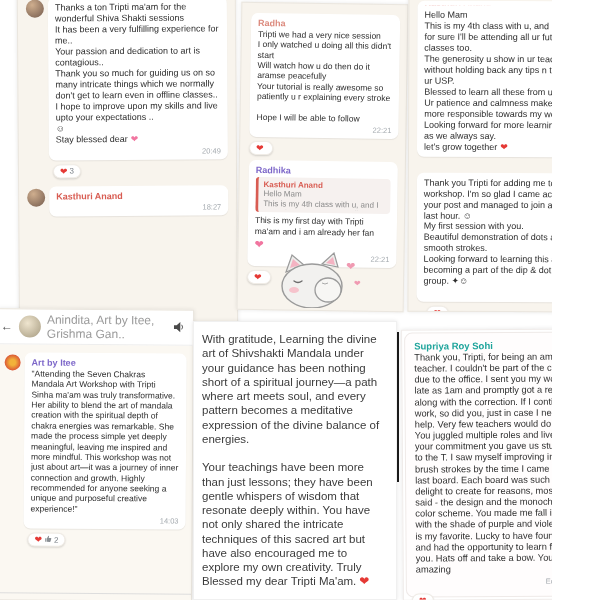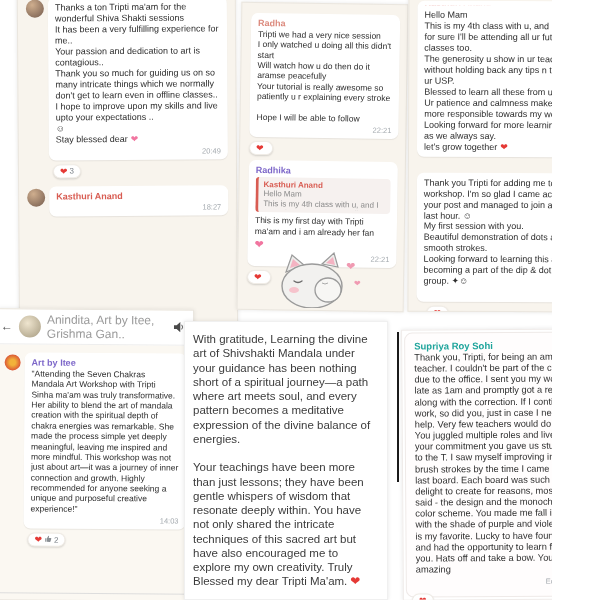--- a/index.html
+++ b/index.html
@@ -185,21 +185,21 @@
           <svg width="8" height="8" viewBox="0 0 10 10">
               <path d="M1 4.5 h1.6 V9 H1 Z M3.2 4.5 L5 1.2 q1 0 0.8 1.2 L5.4 4 h2.6 q0.9 0.2 0.6 1.1 L7.7 8.3 q-0.2 0.7-1 0.7 H3.2 Z" fill="#8a8f94"></path>
             </svg>
         </span>
         <span class="rcount">2</span>
       </span>
     </div>
     <div class="edge-line" style="bottom:6px;"></div>
   </div>
 
-  <div class="card white-card" id="card-e" style="left:184px;top:321px;width:204px;height:279px;padding:10px 8px;border-color:#f0f0f0;">
+  <div class="card white-card" id="card-e" style="left:193px;top:321px;width:204px;height:279px;padding:10px 8px;border-color:#f0f0f0;">
     <div class="big-text"><span>With gratitude,  Learning the divine art of Shivshakti Mandala under your guidance has been nothing short of a spiritual journey—a path where art meets soul, and every pattern becomes a meditative expression of the divine balance of energies.
 
 Your teachings have been more than just lessons; they have been gentle whispers of wisdom that resonate deeply within. You have not only shared the intricate techniques of this sacred art but have also encouraged me to explore my own creativity. Truly Blessed my dear Tripti Ma'am.</span><span class="heart inline" style="font-size:12px;">❤</span></div>
   </div>
   <div class="divider-line" style="left:397px;top:332px;width:2px;height:150px;"></div>
 
   <div class="card white-card" id="card-f" style="left:402px;top:329px;width:198px;height:271px;transform:rotate(-0.4deg);border-color:#f0ecea;padding:2px;">
     <div class="f-bubble">
       <div class="sender n-teal" style="font-size:9.5px;">Supriya Roy Sohi</div>
       <div class="f-text">Thank you, Tripti, for being an amazing teacher.  I couldn't be part of the classes due to the office. I sent you my work as late as 1am and promptly got a response along with the correction. If I continued to work, so did you, just in case I needed help. Very few teachers would do this. You juggled multiple roles and lived up to your commitment you gave us students to the T. I saw myself improving in my brush strokes by the time I came to the last board. Each board was such a delight to create for reasons, most have said - the design and the monochrome color scheme. You made me fall in love with the shade of purple and violet. Blue is my favorite. Lucky to have found you and had the opportunity to learn from you.  Hats off and take a bow. You are amazing</div>

